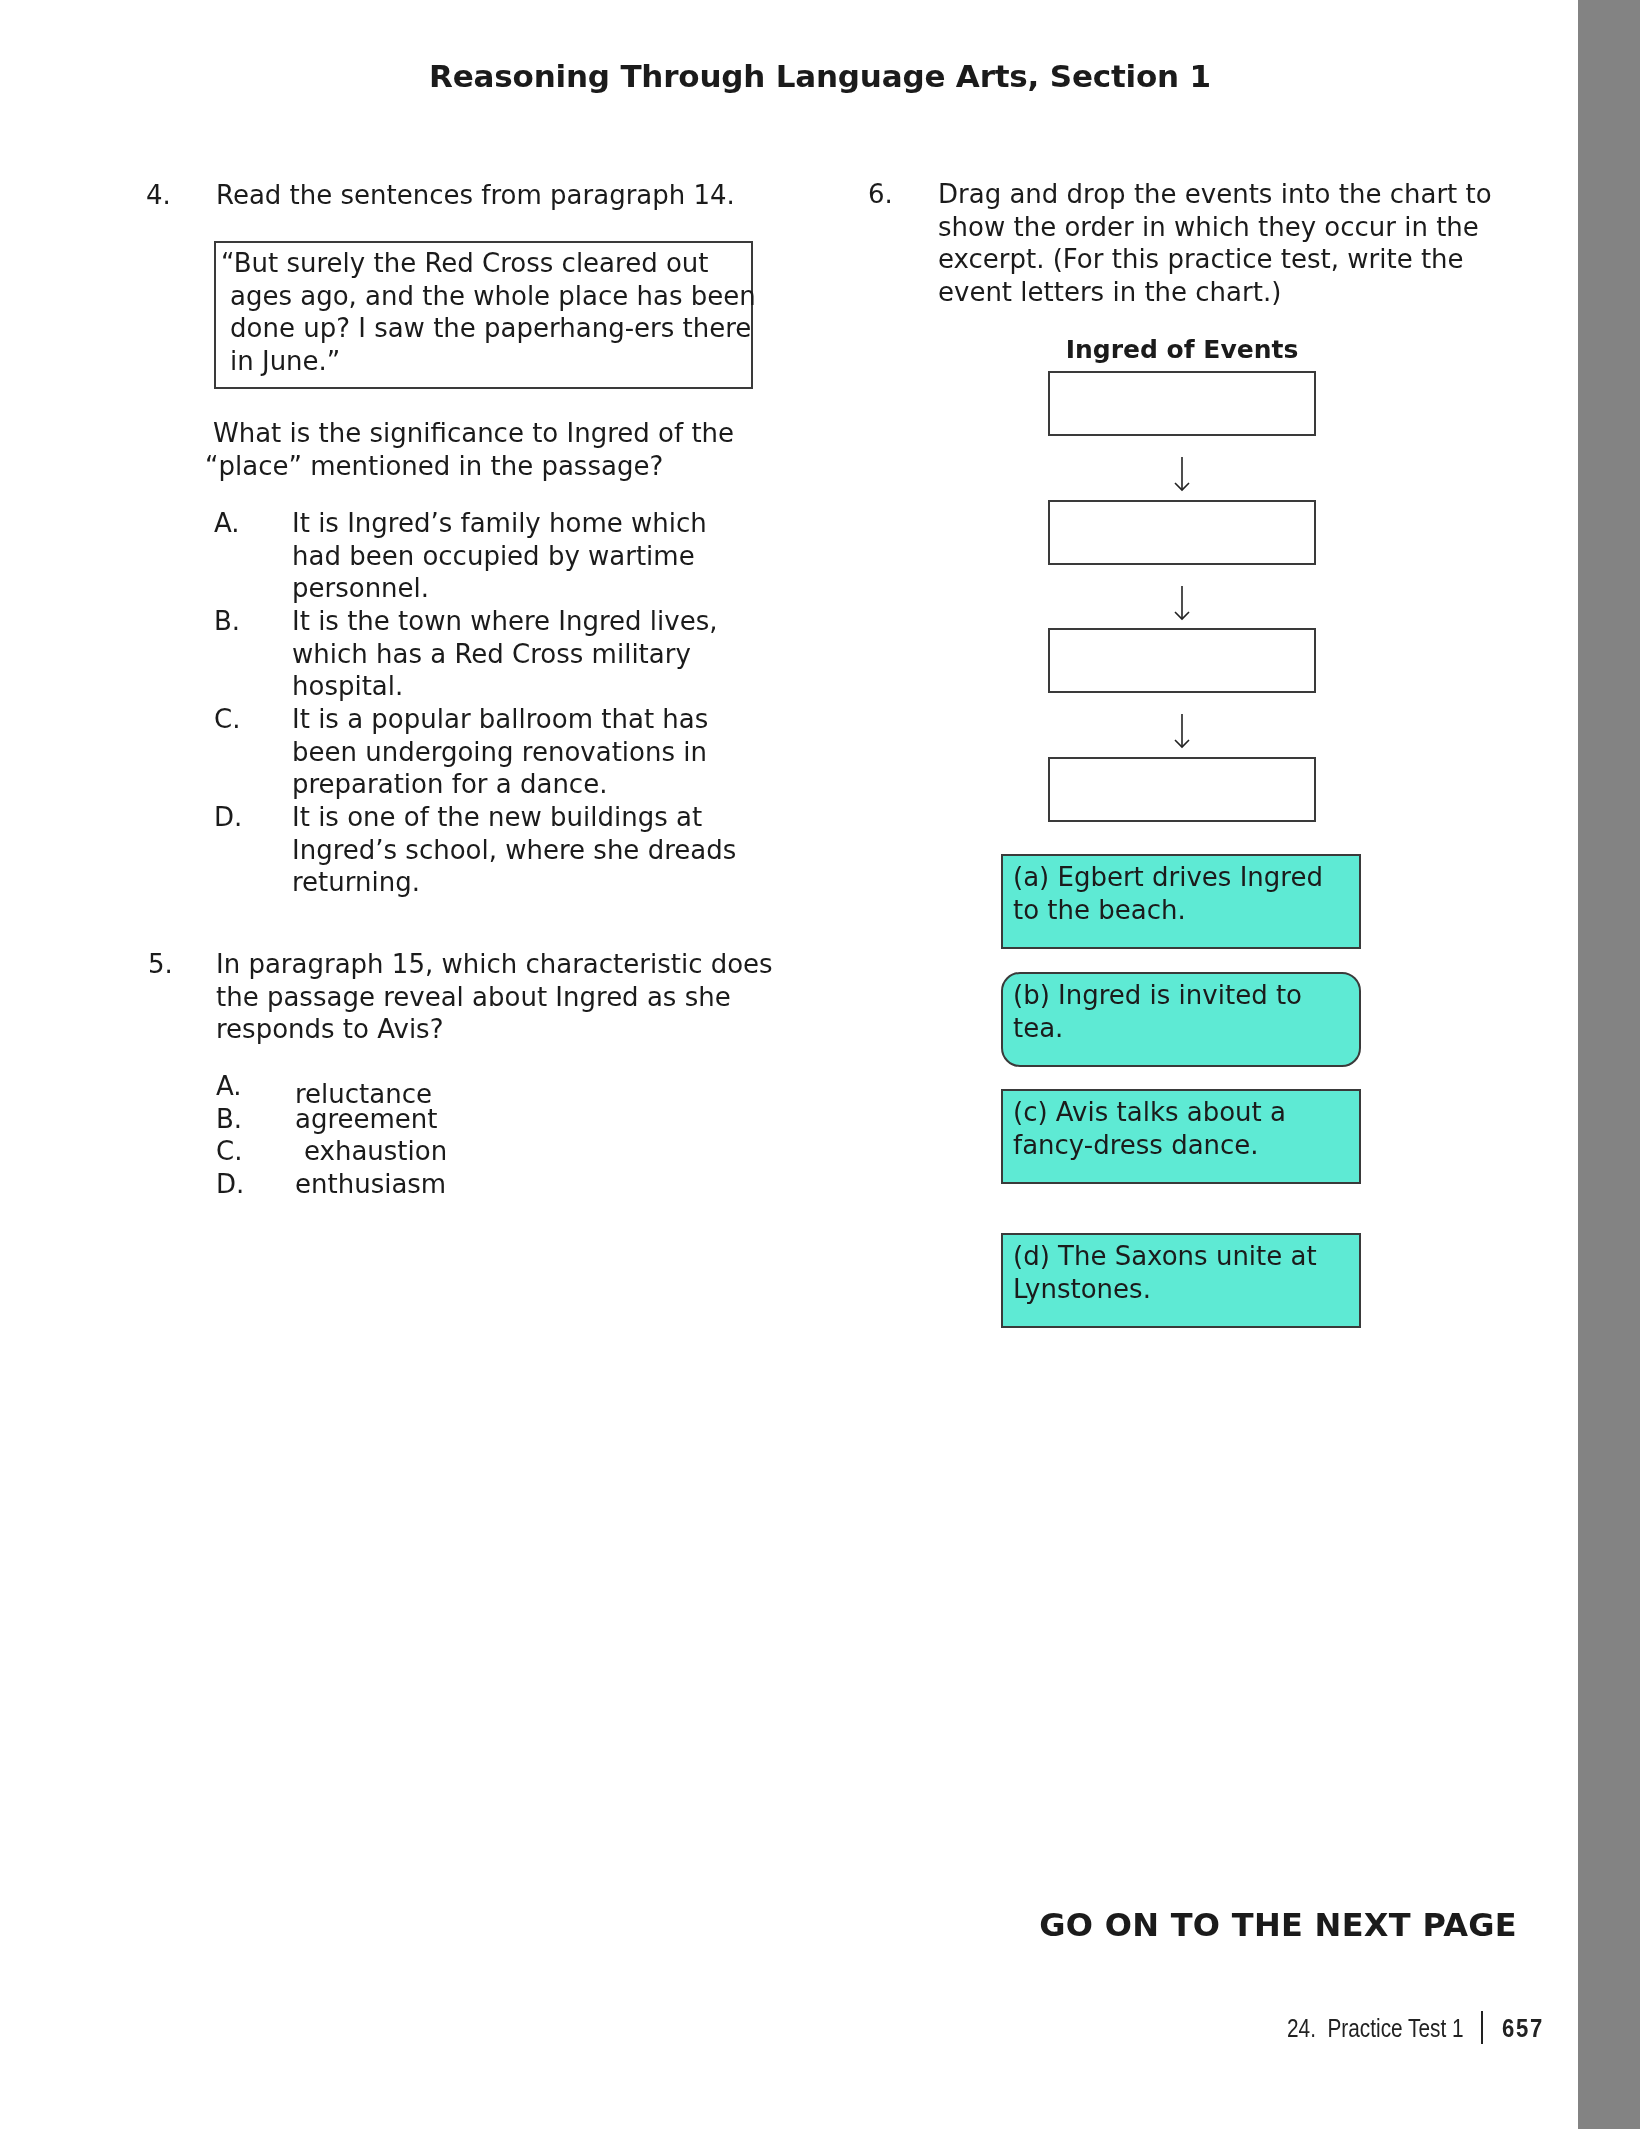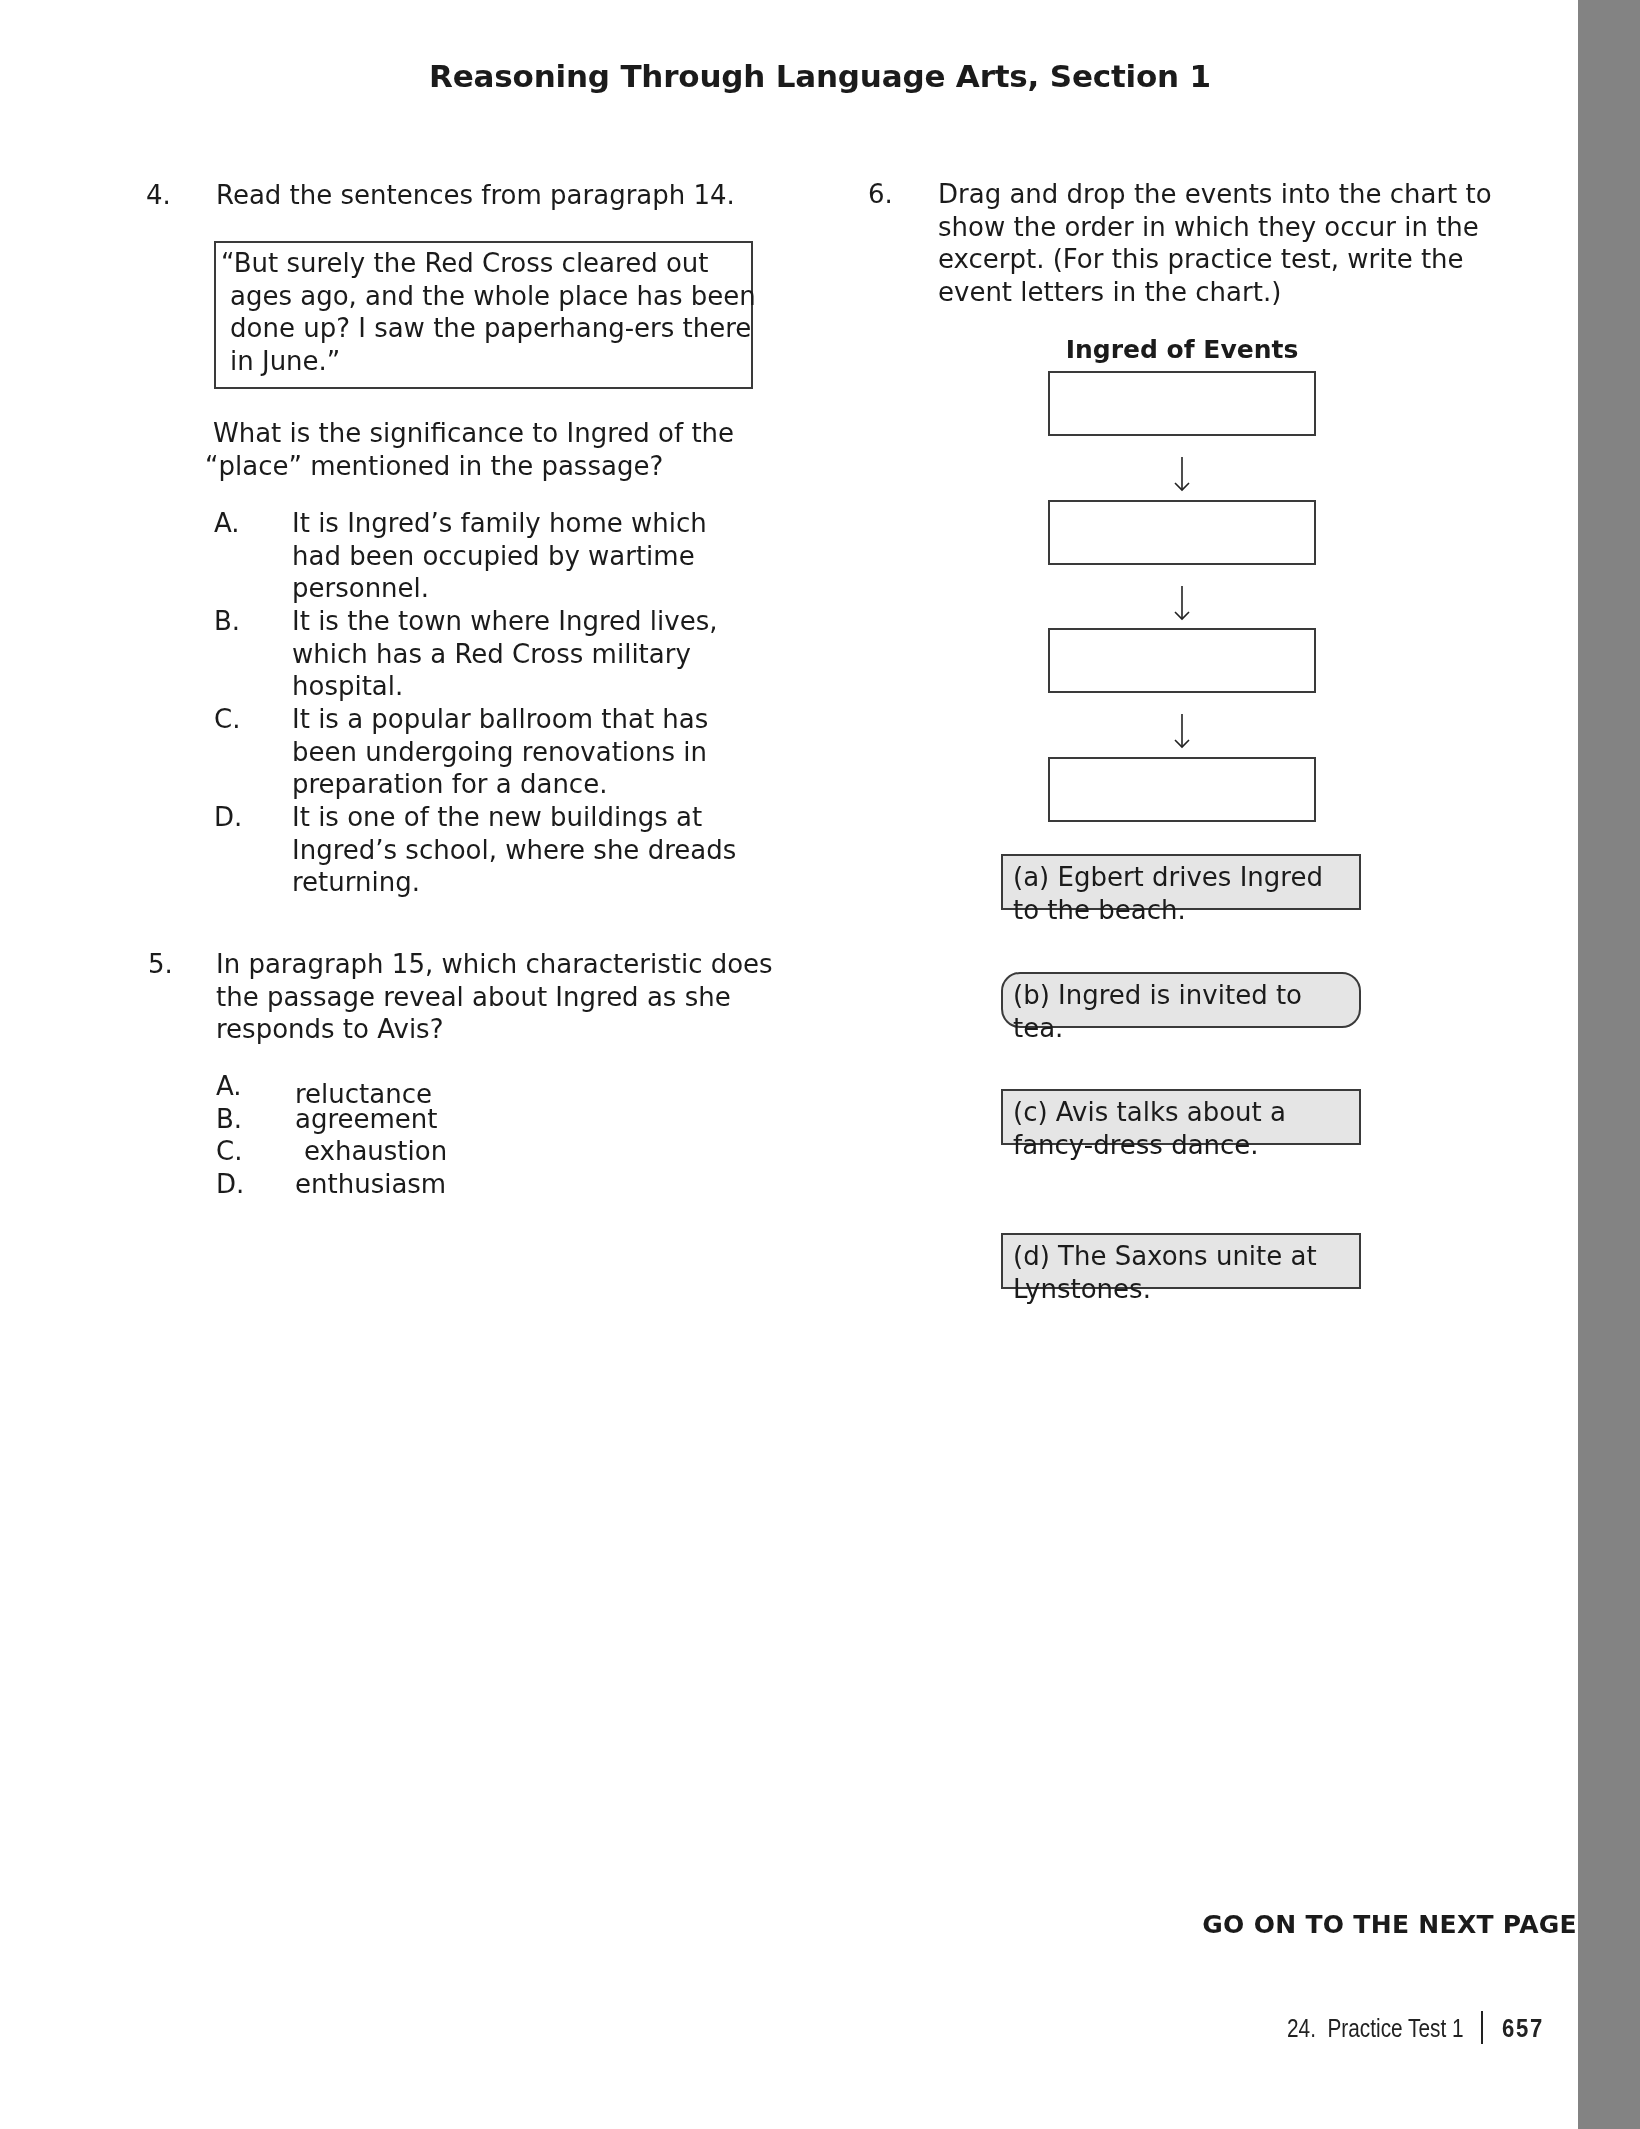--- a/index.html
+++ b/index.html
@@ -31,27 +31,27 @@
   .chart-title {
     position: absolute; left: 1048px; width: 268px; top: 335px; text-align: center;
     font-weight: bold; font-size: 25px; line-height: 30px;
   }
   .order-box {
     position: absolute; left: 1048px; width: 268px; height: 65px;
     border: 2px solid #3a3a3a; box-sizing: border-box; background: #fff;
   }
   .arrow { position: absolute; left: 1170px; width: 24px; height: 36px; }
   .event-box {
-    position: absolute; left: 1001px; width: 360px; height: 56px;
-    border: 2px solid #3a3a3a; box-sizing: border-box; background: #e5e5e5;
+    position: absolute; left: 1001px; width: 360px; height: 95px;
+    border: 2px solid #3a3a3a; box-sizing: border-box; background: #5eead4;
     padding: 5px 8px 0 10px; font-size: 26px; line-height: 33px; white-space: normal;
   }
   .go-next {
-    position: absolute; left: 1060px; width: 517px; top: 1910px; text-align: right;
-    font-weight: bold; font-size: 25px; line-height: 30px; letter-spacing: 0.3px;
+    position: absolute; left: 1000px; width: 517px; top: 1910px; text-align: right;
+    font-weight: bold; font-size: 32px; line-height: 30px; letter-spacing: 0.3px;
   }
   .footer-chapter {
     position: absolute; left: 1287px; top: 2014px; font-family: "Liberation Sans", sans-serif;
     font-size: 26px; line-height: 28px; transform: scaleX(0.8); transform-origin: left top;
     white-space: pre; color: #222;
   }
   .footer-divider { position: absolute; left: 1481px; top: 2011px; width: 1.5px; height: 33px; background: #222; }
   .footer-page {
     position: absolute; left: 1502px; top: 2014px; font-family: "Liberation Sans", sans-serif;
     font-weight: bold; font-size: 26px; line-height: 28px; letter-spacing: 2px;

